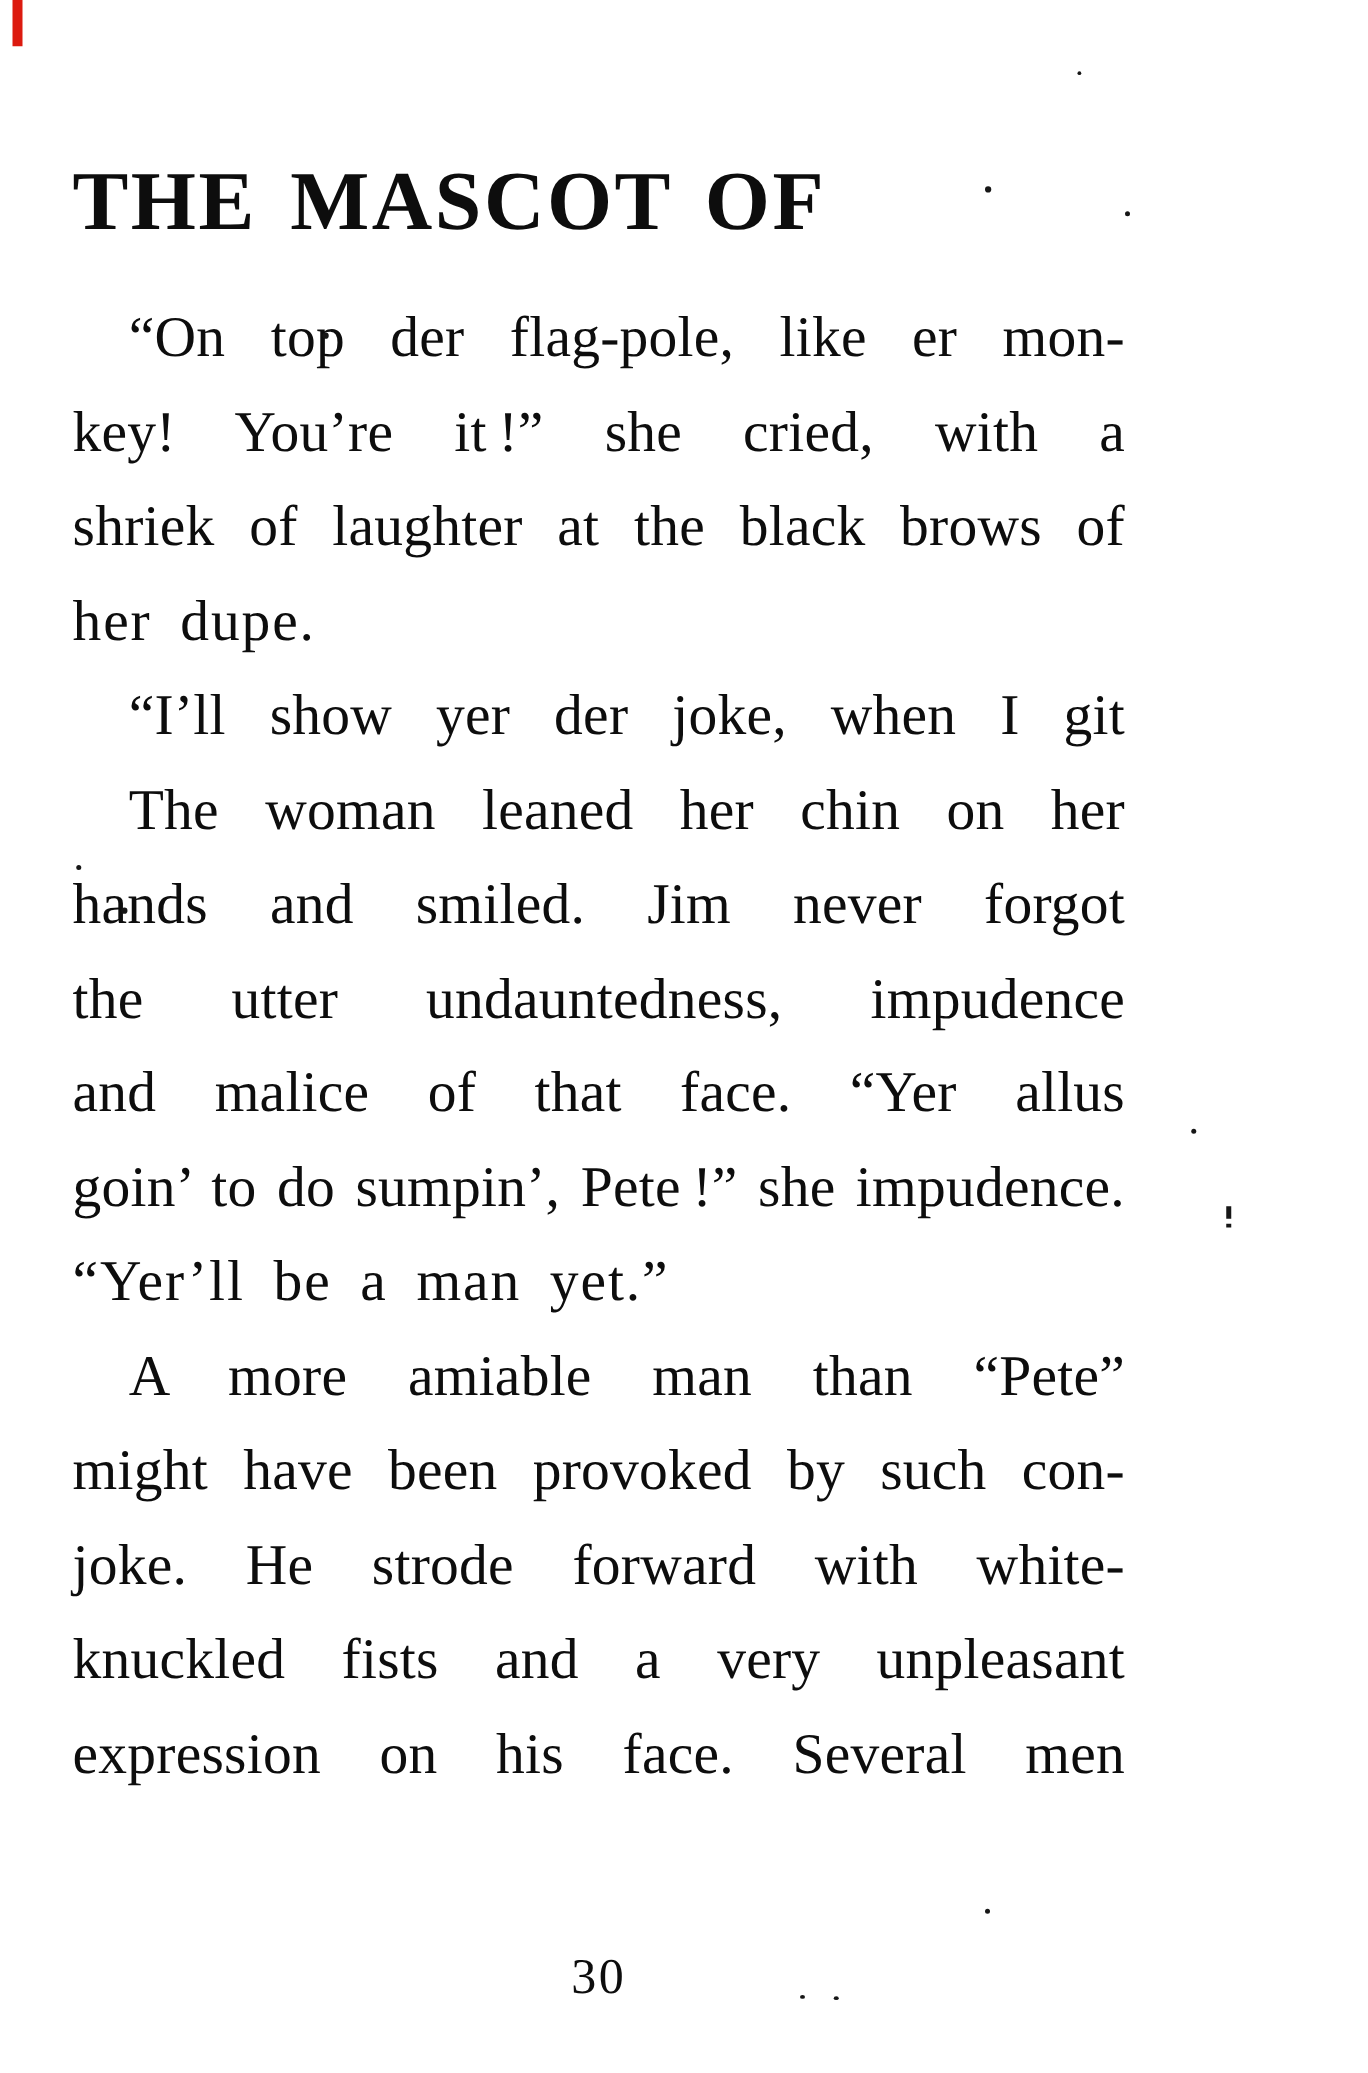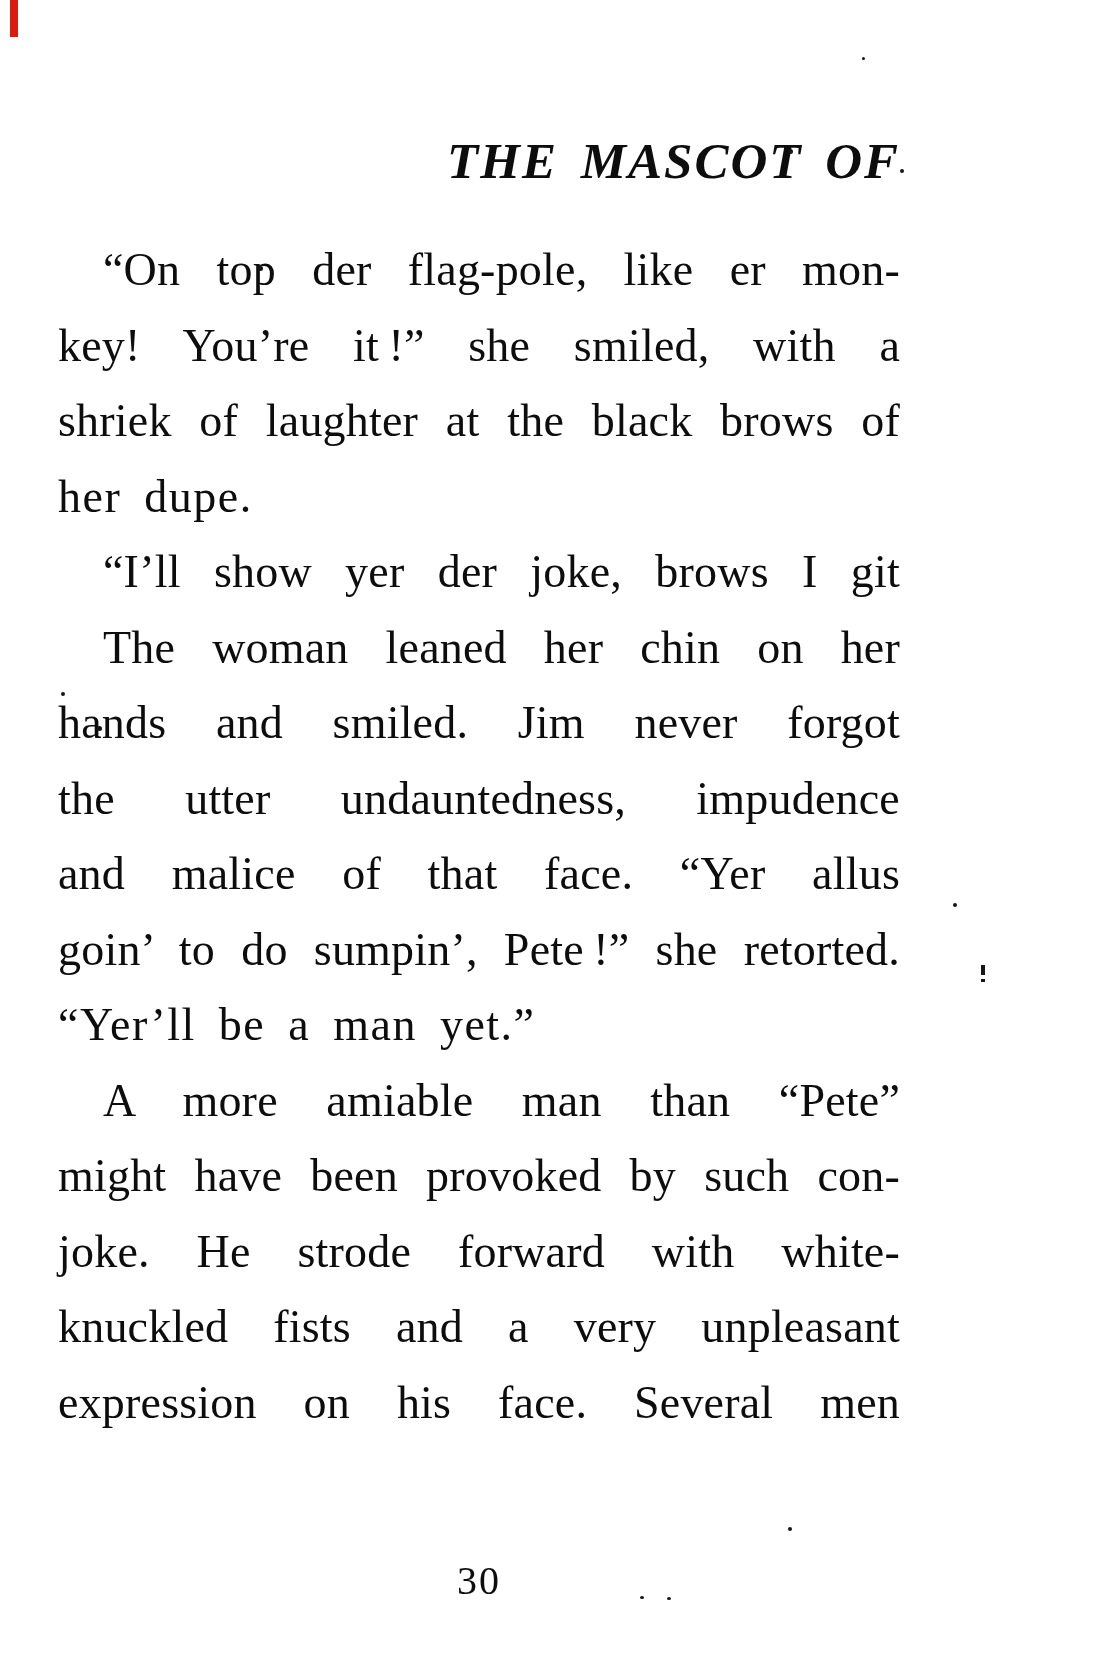--- a/index.html
+++ b/index.html
@@ -25,27 +25,26 @@
     background: #dc1a0f;
   }
   .title {
     position: absolute;
     left: 58px;
     top: 131px;
     width: 842px;
     height: 60px;
     line-height: 60px;
     margin: 0;
-    font-size: 51px;
+    font-size: 67px;
     font-weight: bold;
     letter-spacing: 2px;
     word-spacing: 8px;
-    text-align: right;
+    text-align: left;
     white-space: nowrap;
-    font-style: italic;
   }
   .body-text {
     position: absolute;
     left: 58px;
     top: 232px;
     width: 842px;
   }
   .line {
     font-size: 46px;
     line-height: 75.5px;
@@ -89,29 +88,29 @@
 <body>
 
 <div class="page">
 
   <div class="edge-mark"></div>
 
   <h1 class="title">THE MASCOT OF</h1>
 
   <div class="body-text">
     <div class="line j i">“On top der flag-pole, like er mon-</div>
-    <div class="line j">key! You’re it !” she smiled, with a</div>
+    <div class="line j">key! You’re it !” she cried, with a</div>
     <div class="line j">shriek of laughter at the black brows of</div>
     <div class="line l">her dupe.</div>
-    <div class="line j i">“I’ll show yer der joke, brows I git</div>
+    <div class="line j i">“I’ll show yer der joke, when I git</div>
     <div class="line j i">The woman leaned her chin on her</div>
     <div class="line j">hands and smiled. Jim never forgot</div>
     <div class="line j">the utter undauntedness, impudence</div>
     <div class="line j">and malice of that face. “Yer allus</div>
-    <div class="line j">goin’ to do sumpin’, Pete !” she retorted.</div>
+    <div class="line j">goin’ to do sumpin’, Pete !” she impudence.</div>
     <div class="line l">“Yer’ll be a man yet.”</div>
     <div class="line j i">A more amiable man than “Pete”</div>
     <div class="line j">might have been provoked by such con-</div>
     <div class="line j">joke. He strode forward with white-</div>
     <div class="line j">knuckled fists and a very unpleasant</div>
     <div class="line j">expression on his face. Several men</div>
   </div>
 
   <div class="pageno">30</div>
 

